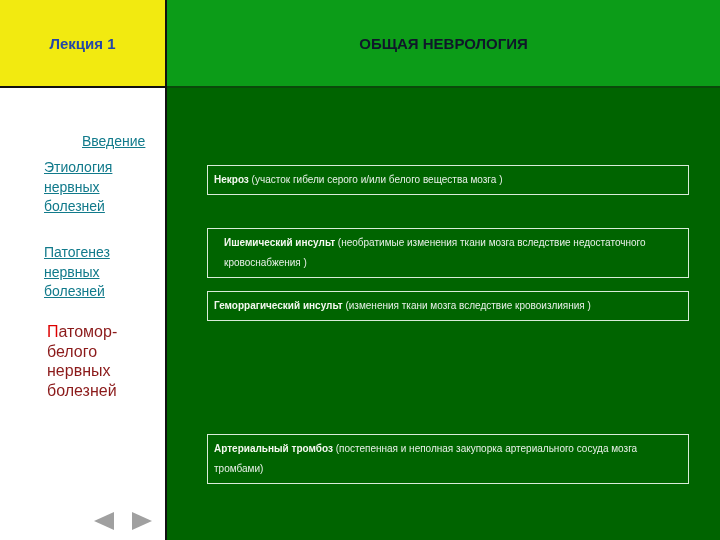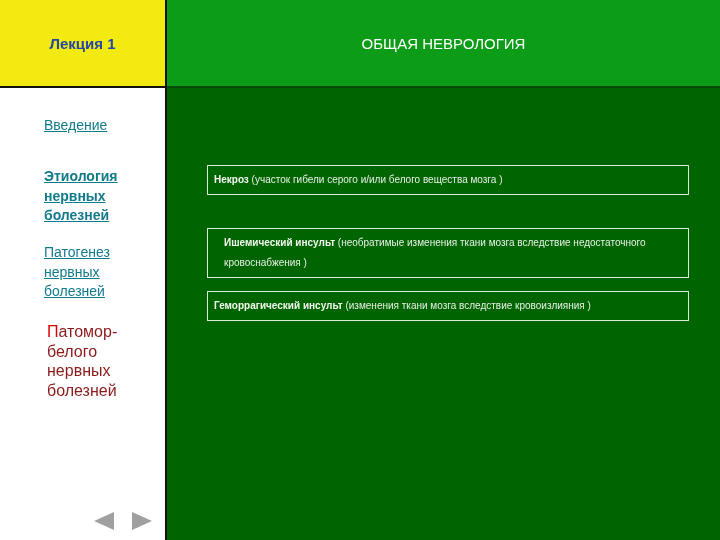--- a/index.html
+++ b/index.html
@@ -1,21 +1,21 @@
 <!DOCTYPE html>
 <html><head>
 <meta charset="utf-8">
 <style>
   html, body { margin: 0; padding: 0; }
   body { width: 720px; height: 540px; position: relative; overflow: hidden; background: #006400; font-family: "Liberation Sans", sans-serif; }
   .frame { position: absolute; left: 0; top: 0; width: 720px; height: 540px; box-sizing: border-box; border-left: 1px solid #222; border-top: 1px solid #222; }
   .lecture-box { position: absolute; left: 0; top: 0; width: 167px; height: 88px; background: #f2ea10; border-right: 2px solid #111; border-bottom: 2px solid #111; box-sizing: border-box; display: flex; align-items: center; justify-content: center; }
   .lecture-box span { color: #2346a8; font-weight: bold; font-size: 15px; }
   .title-box { position: absolute; left: 167px; top: 0; width: 553px; height: 88px; background: #0c9c18; border-bottom: 2px solid #0a4a0a; box-sizing: border-box; display: flex; align-items: center; justify-content: center; }
-  .title-box span { color: #ffffff; font-weight: normal; font-size: 15px; }
+  .title-box span { color: #0f172a; font-weight: bold; font-size: 15px; }
   .sidebar { position: absolute; left: 0; top: 88px; width: 167px; height: 452px; background: #ffffff; border-right: 2px solid #111; box-sizing: border-box; }
   .nav-link { position: absolute; left: 44px; font-size: 14px; line-height: 19.5px; color: #117a8b; text-decoration: underline; cursor: pointer; }
   .nav-current { position: absolute; left: 47px; font-size: 16px; line-height: 19.5px; color: #8b1a1a; }
   .nav-current .first { color: #d00; }
   .nav-arrows { position: absolute; left: 94px; top: 424px; display: flex; gap: 18px; }
   .arrow { width: 0; height: 0; border-top: 9px solid transparent; border-bottom: 9px solid transparent; cursor: pointer; }
   .arrow.left { border-right: 20px solid #a0a0a0; }
   .arrow.right { border-left: 20px solid #a0a0a0; }
   .main { position: absolute; left: 167px; top: 90px; width: 553px; height: 450px; background: #006400; }
   .card { position: absolute; left: 40px; width: 482px; border: 1.5px solid #d8ecd8; box-sizing: border-box; padding: 4px 6px; font-size: 10px; line-height: 20px; color: #e8f0e8; }
@@ -28,22 +28,22 @@
 
 <div class="lecture-box">
   <span>Лекция 1</span>
 </div>
 
 <div class="title-box">
   <span>ОБЩАЯ НЕВРОЛОГИЯ</span>
 </div>
 
 <div class="sidebar">
-  <a class="nav-link" style="top:28px;">Введение</a>
-  <a class="nav-link" style="top:79px;font-weight:bold;">
+  <a class="nav-link" style="top:44px;margin-left:38px;">Введение</a>
+  <a class="nav-link" style="top:70px;">
     <span>Этиология</span><br>
     <span>нервных</span><br>
     <span>болезней</span>
   </a>
   <a class="nav-link" style="top:155px;">
     <span>Патогенез</span><br>
     <span>нервных</span><br>
     <span>болезней</span>
   </a>
   <div class="nav-current" style="top:234px;">
@@ -61,13 +61,16 @@
 <div class="main">
   <div class="card" style="top:75px;">
     <b>Некроз</b><span> (участок гибели серого и/или белого вещества мозга )</span>
   </div>
   <div class="card" style="top:138px;padding-left:16px;">
     <b>Ишемический инсульт</b><span> (необратимые изменения ткани мозга вследствие недостаточного кровоснабжения )</span>
   </div>
   <div class="card" style="top:201px;">
     <b>Геморрагический инсульт</b><span> (изменения ткани мозга вследствие кровоизлияния )</span>
   </div>
+  <div class="card" style="top:344px;">
+    <b>Артериальный тромбоз</b><span> (постепенная и неполная закупорка артериального сосуда мозга тромбами)</span>
+  </div>
 </div>
 
 </body></html>

